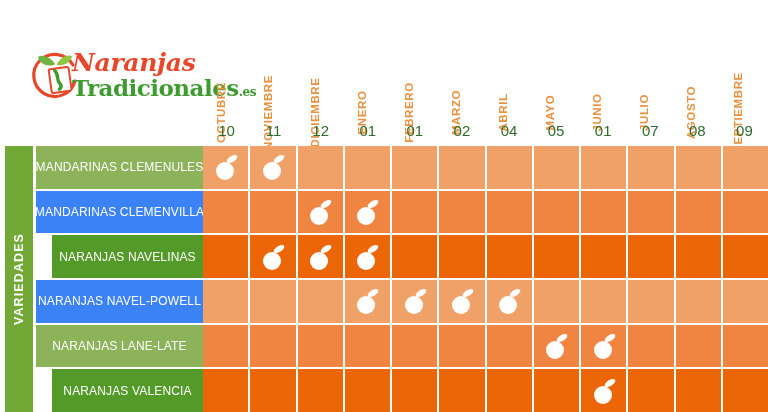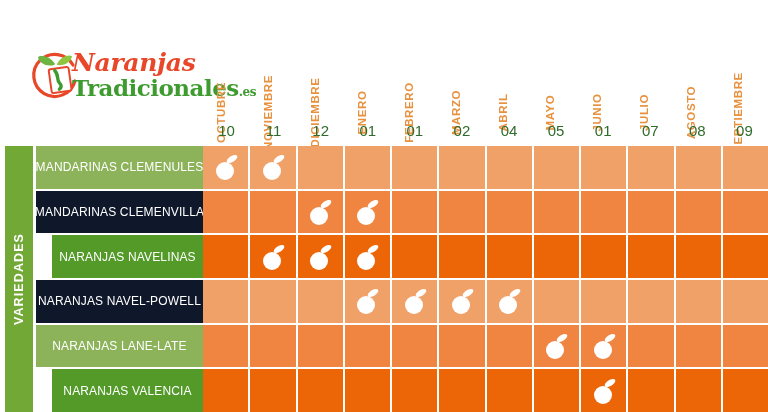--- a/index.html
+++ b/index.html
@@ -142,21 +142,21 @@
     color: #ffffff;
     font-size: 12px;
     letter-spacing: 0.15px;
     text-align: center;
     border-bottom: 2px solid #ffffff;
     padding: 0 8px;
     white-space: nowrap;
   }
   .row-label:last-child { border-bottom: none; text-align: right; }
   .gtone-0 { background: #8cb35a; }
-  .gtone-1 { background: #0f172a; }
+  .gtone-1 { background: #3b82f6; }
   .gtone-2 { background: #539a28; margin-left: 16px; }
 
   
   #grid {
     position: absolute;
     left: 203px;
     top: 146px;
     width: 565px;
     height: 266px;
     display: flex;

